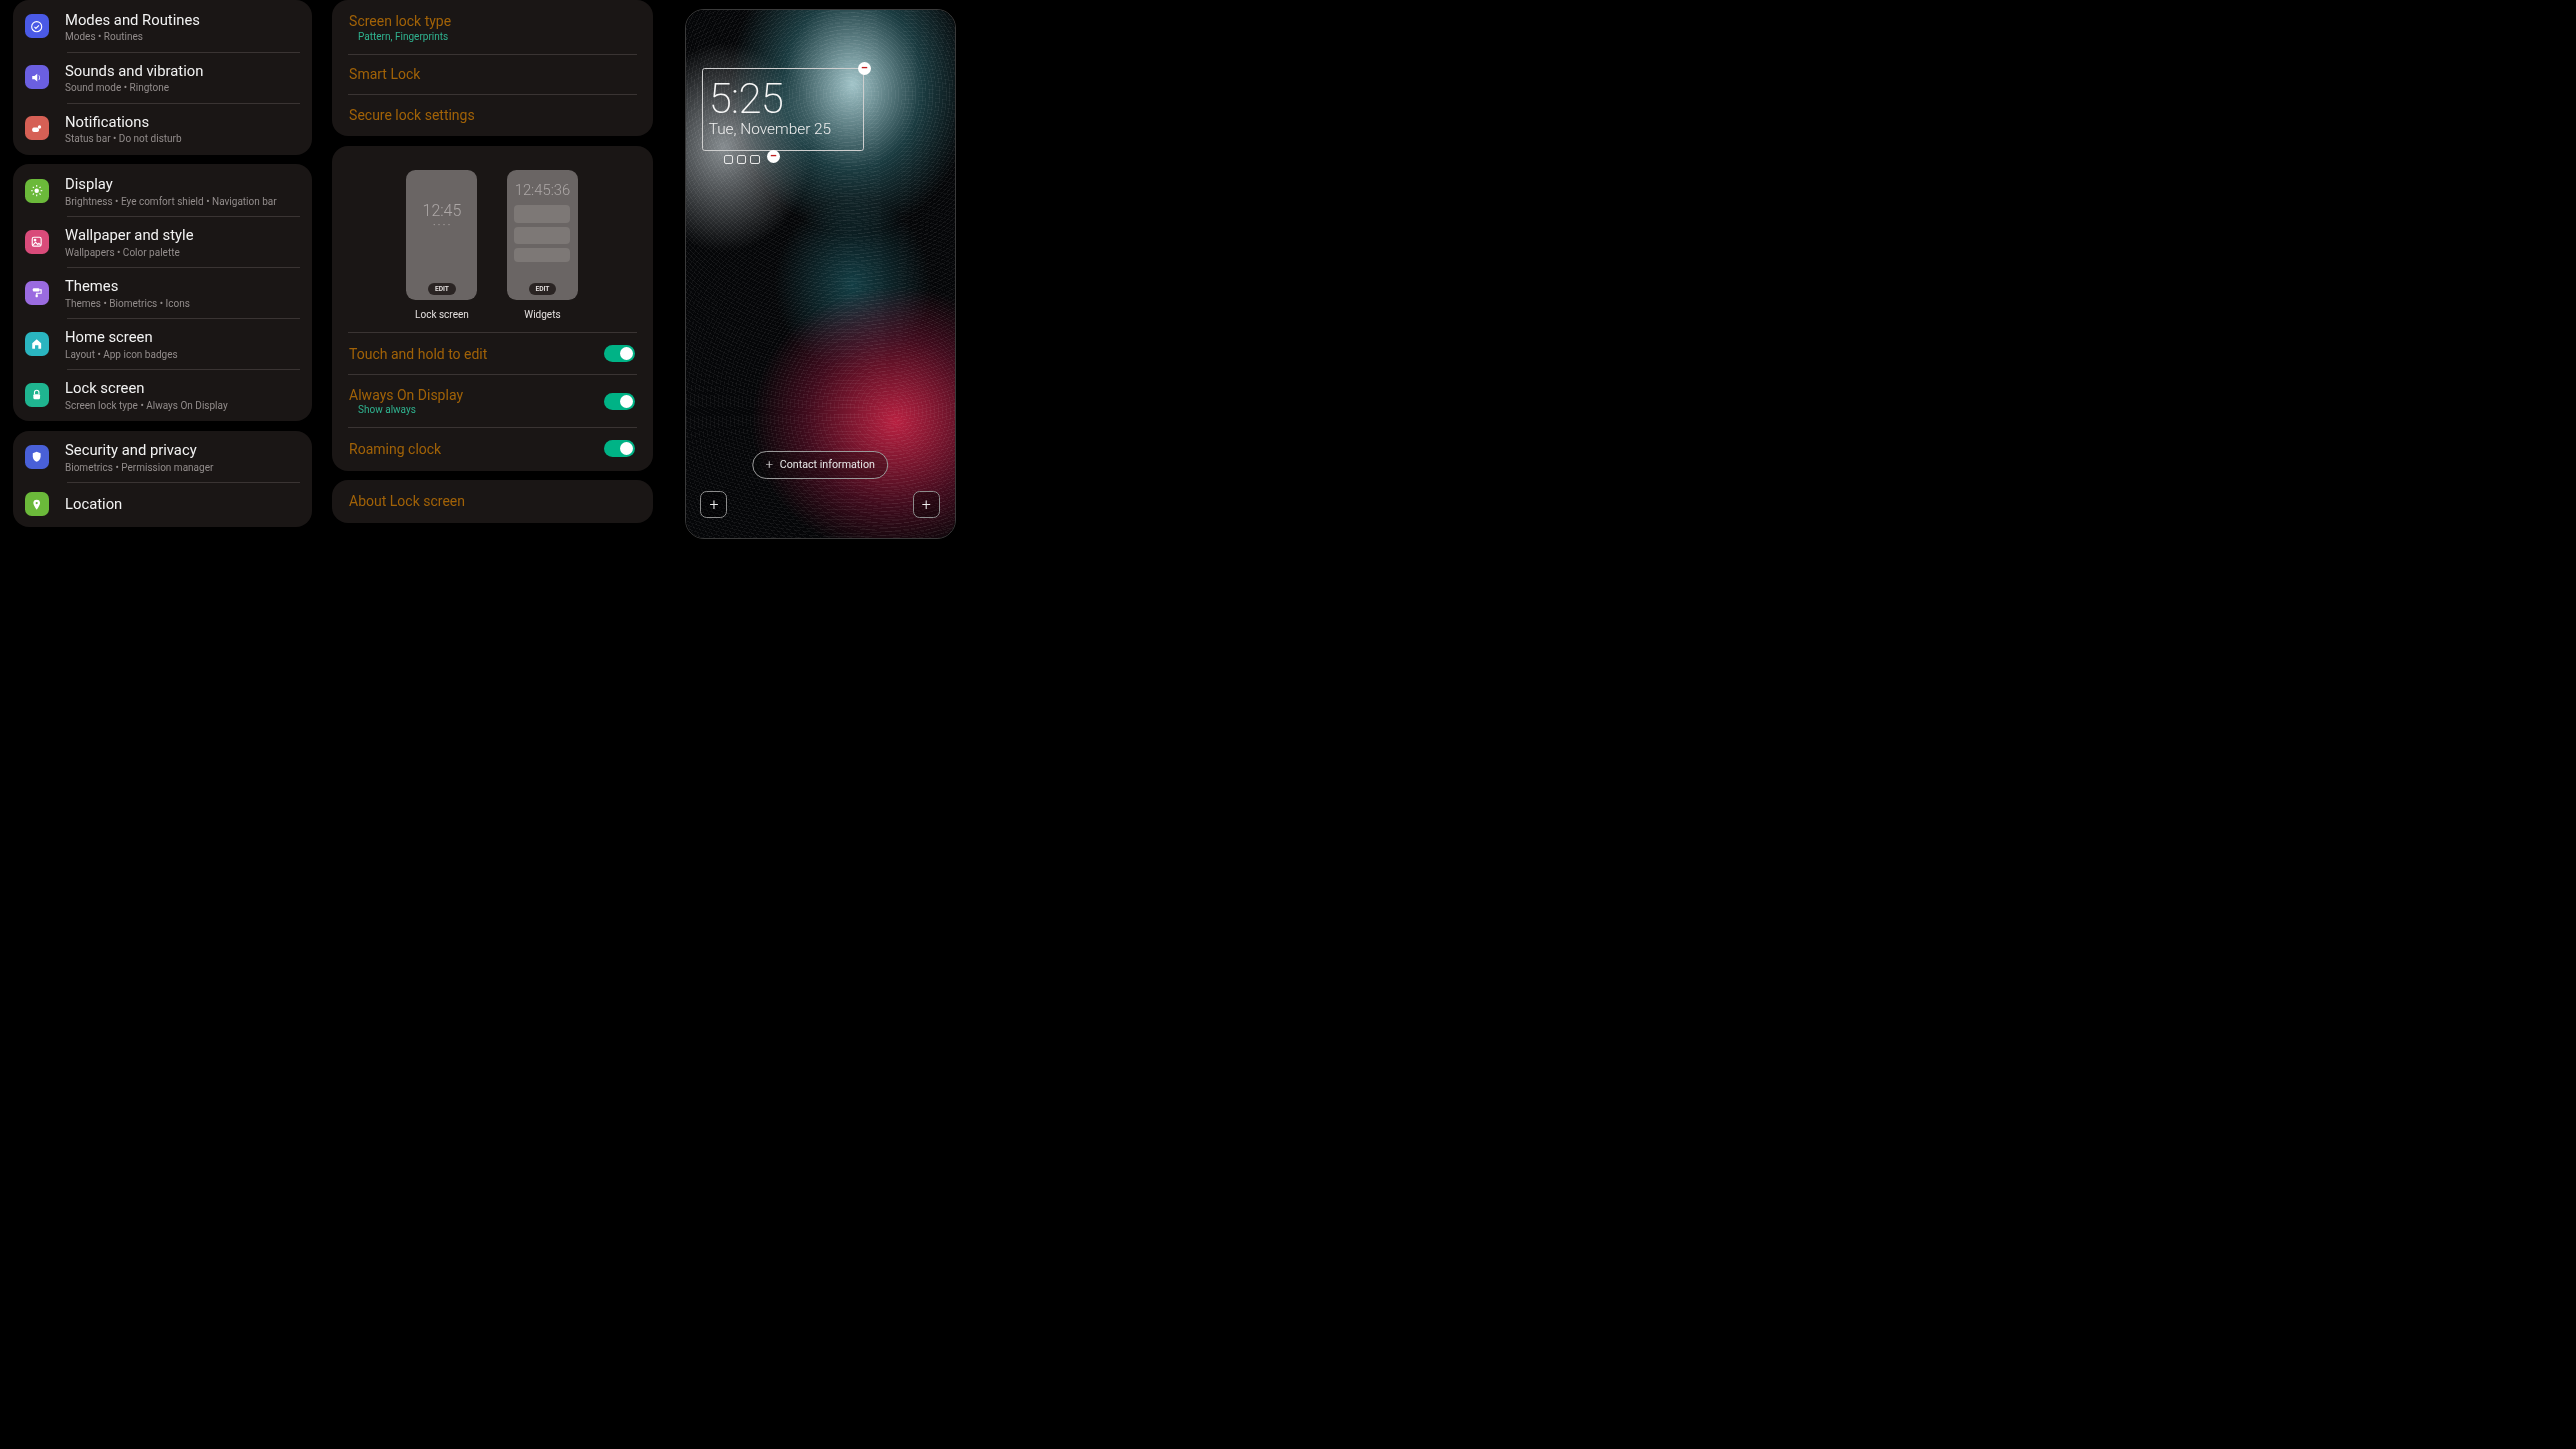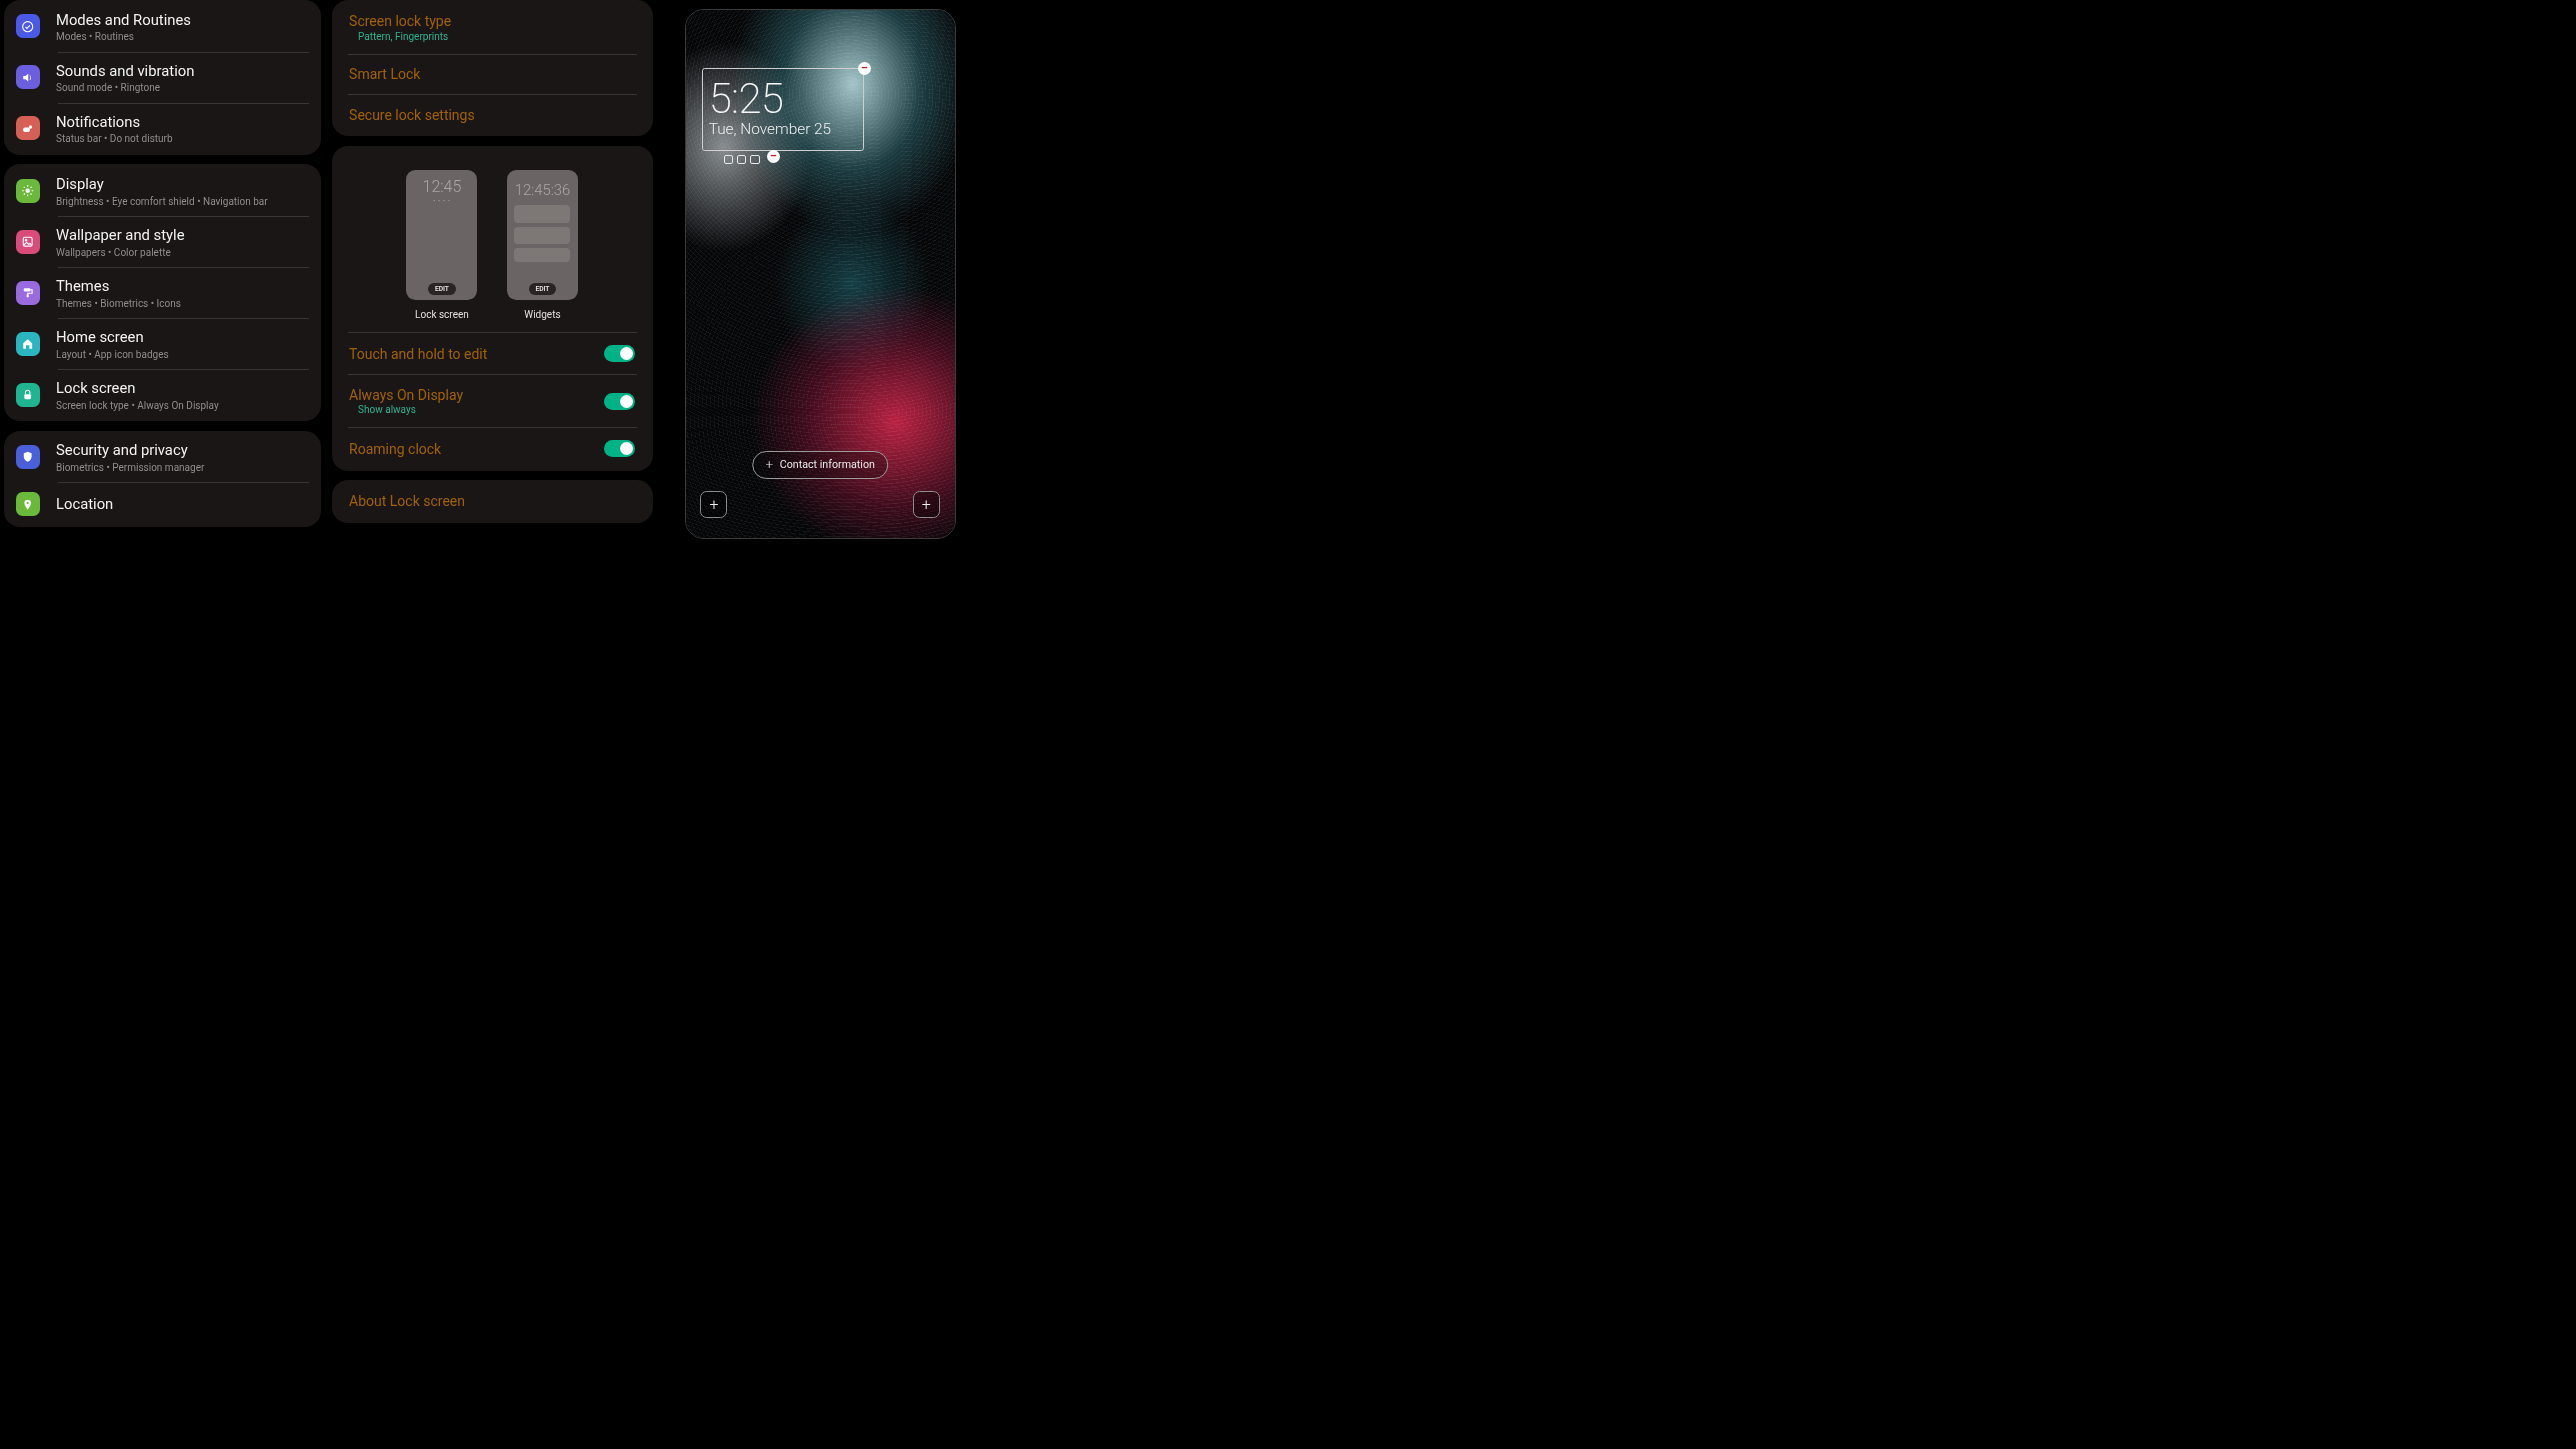--- a/index.html
+++ b/index.html
@@ -11,21 +11,21 @@
   overflow: hidden;
   display: flex;
   gap: 6.7px;
   padding: 0;
 }
 .panel {
   background: #000;
   height: 100%;
   overflow: hidden;
 }
-.panel-left { width: 325px; padding: 0 4px; }
+.panel-left { width: 325px; padding: 0 13px; }
 .panel-mid { width: 325px; padding: 0 4px 0 0; }
 .panel-right { flex: 1; display: flex; justify-content: center; align-items: center; }
 
 .card {
   background: #1a1615;
   border-radius: 16px;
   margin-bottom: 9.4px;
   padding: 1.3px 0;
 }
 .row {
@@ -113,21 +113,21 @@
 .preview-col { display: flex; flex-direction: column; align-items: center; }
 .phone-preview {
   width: 71px;
   height: 130px;
   background: #6a6564;
   border-radius: 9.4px;
   position: relative;
   display: flex;
   flex-direction: column;
   align-items: center;
-  padding-top: 7px;
+  padding-top: 31px;
 }
 .phone-preview .bigtime { color: #aca7a6; font-size: 16px; font-weight: 300; }
 .phone-preview .dots { color: #aca7a6; font-size: 6px; letter-spacing: 0.7px; margin-top: 1.3px; }
 .phone-preview.widgets { padding-top: 10.7px; }
 .phone-preview.widgets .bigtime { font-size: 14.8px; margin-bottom: 6.7px; }
 .wbar { width: 56px; height: 17.4px; background: #7d7876; border-radius: 4px; margin-bottom: 4px; }
 .wbar.sm { height: 13.4px; }
 .edit-pill {
   position: absolute;
   bottom: 5.4px;

